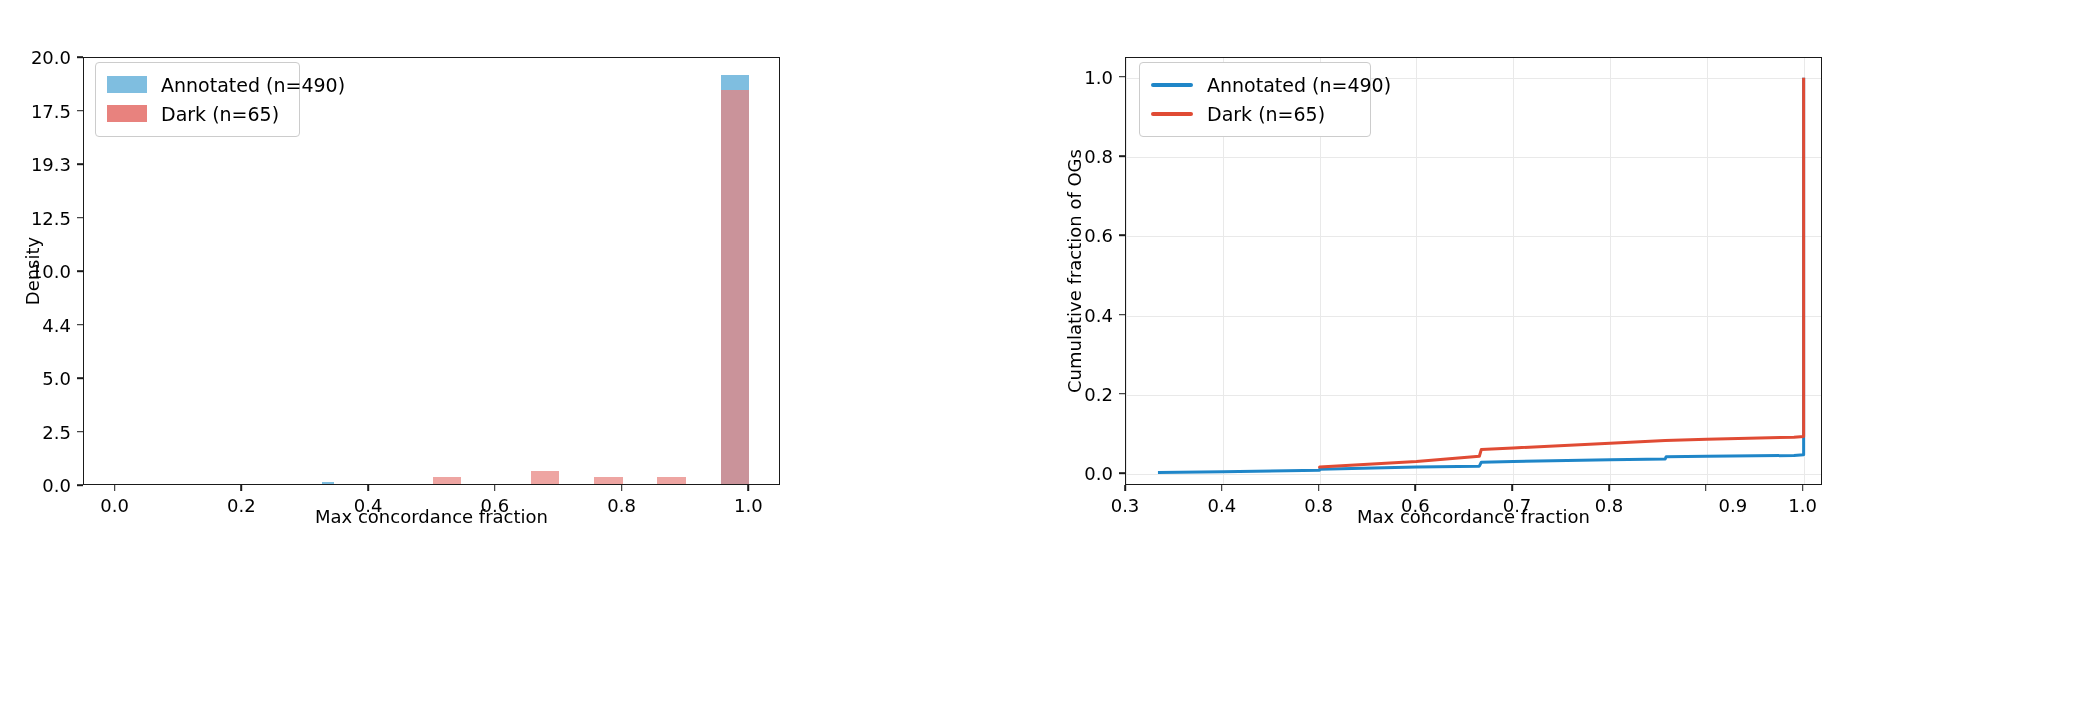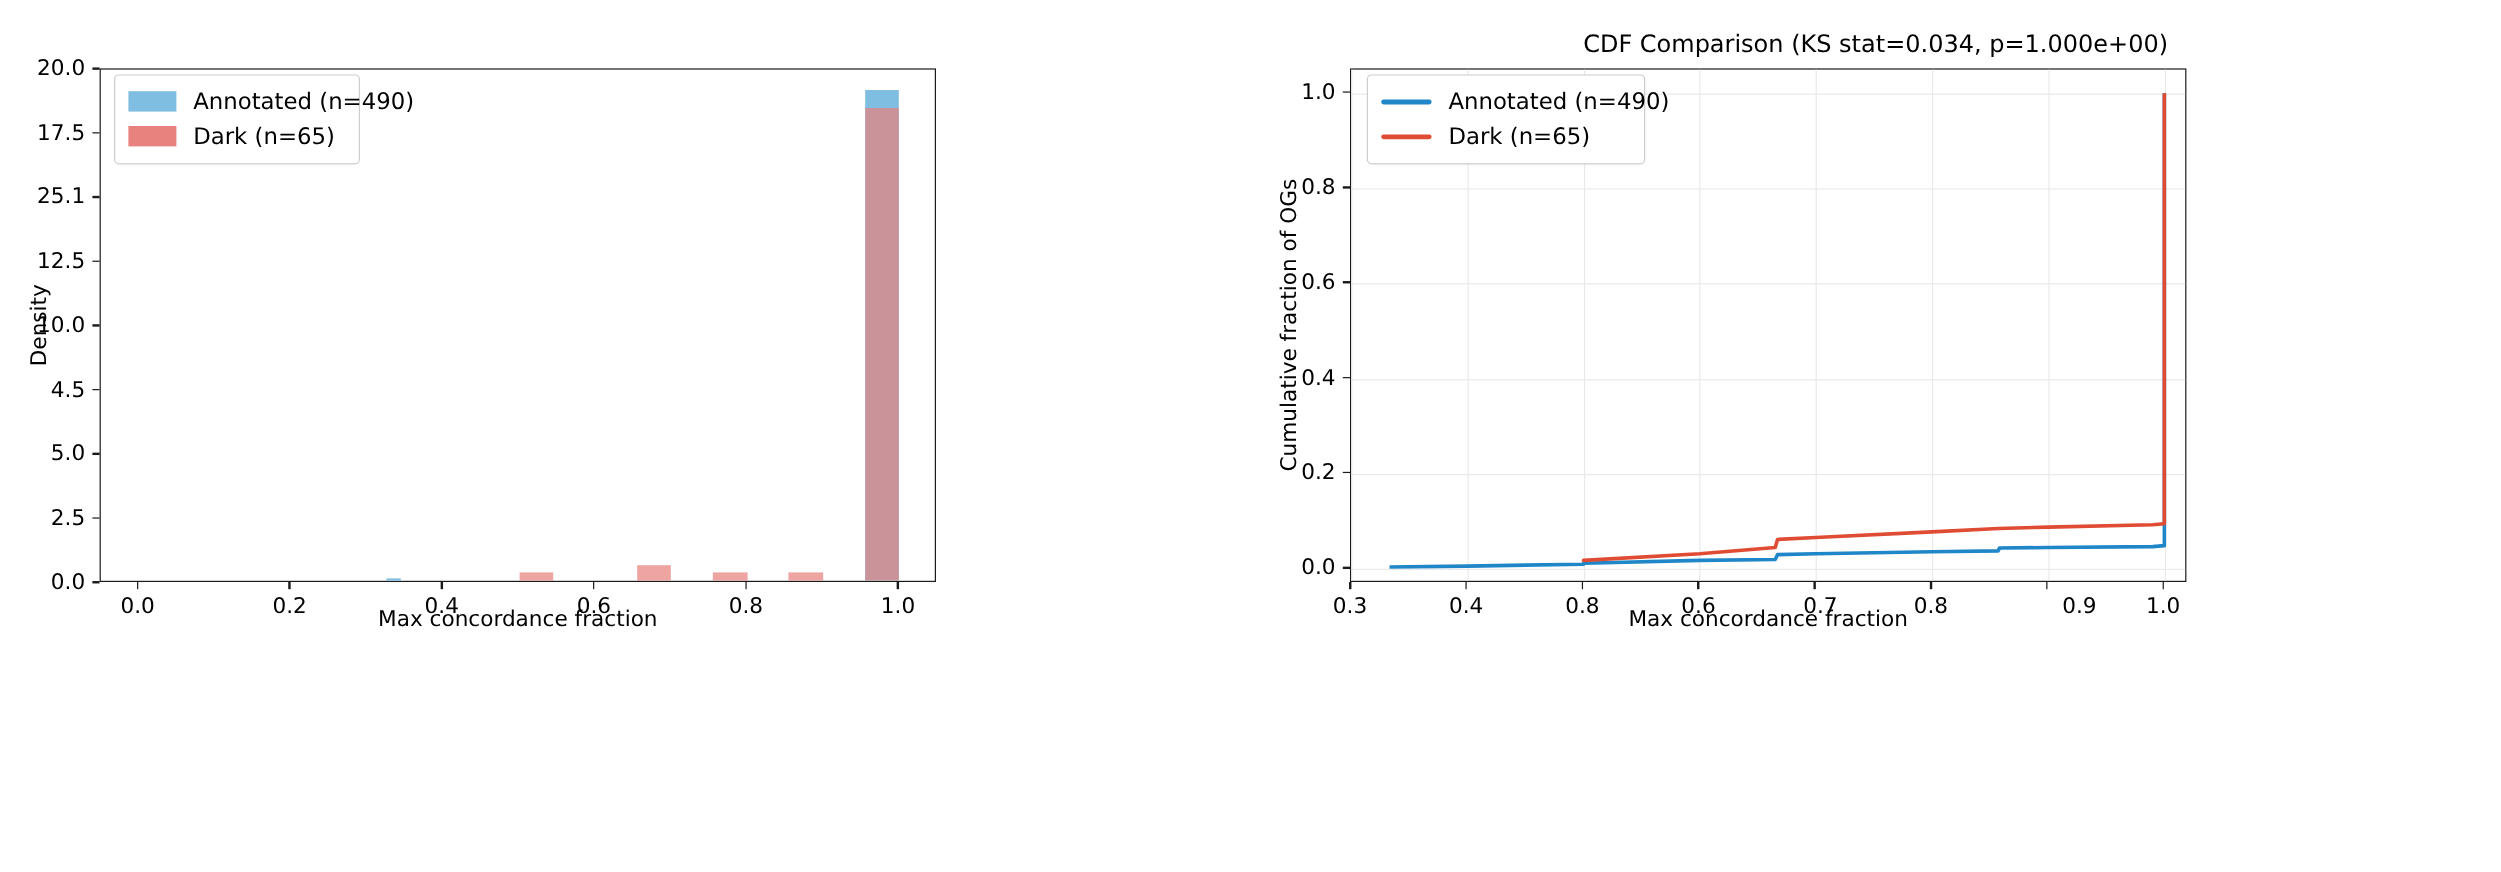--- a/index.html
+++ b/index.html
@@ -61,27 +61,27 @@
         </div>
     </div>
 
     <div id="left-yticks">
         <div class="ytick-label" style="top: 485px; right: 971px; left: 0px; width: 71px;">0.0</div>
         <div class="ytick-mark" style="top: 485px; left: 77px;"></div>
         <div class="ytick-label" style="top: 431.5px; right: 971px; left: 0px; width: 71px;">2.5</div>
         <div class="ytick-mark" style="top: 431.5px; left: 77px;"></div>
         <div class="ytick-label" style="top: 378px; right: 971px; left: 0px; width: 71px;">5.0</div>
         <div class="ytick-mark" style="top: 378px; left: 77px;"></div>
-        <div class="ytick-label" style="top: 324.5px; right: 971px; left: 0px; width: 71px;">4.5</div>
+        <div class="ytick-label" style="top: 324.5px; right: 971px; left: 0px; width: 71px;">4.4</div>
         <div class="ytick-mark" style="top: 324.5px; left: 77px;"></div>
         <div class="ytick-label" style="top: 271px; right: 971px; left: 0px; width: 71px;">10.0</div>
         <div class="ytick-mark" style="top: 271px; left: 77px;"></div>
         <div class="ytick-label" style="top: 217.5px; right: 971px; left: 0px; width: 71px;">12.5</div>
         <div class="ytick-mark" style="top: 217.5px; left: 77px;"></div>
-        <div class="ytick-label" style="top: 164px; right: 971px; left: 0px; width: 71px;">25.1</div>
+        <div class="ytick-label" style="top: 164px; right: 971px; left: 0px; width: 71px;">19.3</div>
         <div class="ytick-mark" style="top: 164px; left: 77px;"></div>
         <div class="ytick-label" style="top: 110.5px; right: 971px; left: 0px; width: 71px;">17.5</div>
         <div class="ytick-mark" style="top: 110.5px; left: 77px;"></div>
         <div class="ytick-label" style="top: 57px; right: 971px; left: 0px; width: 71px;">20.0</div>
         <div class="ytick-mark" style="top: 57px; left: 77px;"></div>
       </div>
     <div id="left-xticks">
         <div class="xtick-label" style="left: 114.682px; top: 495px;">0.0</div>
         <div class="xtick-mark" style="left: 114.682px; top: 485px;"></div>
         <div class="xtick-label" style="left: 241.409px; top: 495px;">0.2</div>
@@ -106,21 +106,20 @@
         </div>
         <div class="legend-row">
           <span class="legend-swatch-patch" style="background: rgb(232, 130, 126);"></span>
           <span class="legend-text">Dark (n=65)</span>
         </div>
       </div>
   </div>
 
   <div class="panel" style="left:1042px;top:0px;width:1042px;height:727px;">
 
-    <div class="panel-title" style="top:24px;">CDF Comparison (KS stat=0.034, p=1.000e+00)</div>
 
     <div class="axes spine-full" id="right-axes" style="left:83px;top:57px;width:697px;height:428px;">
       <div id="right-grid">
           <div class="grid-v" style="left: 0px; background: rgb(233, 233, 233);"></div>
           <div class="grid-v" style="left: 96.8056px; background: rgb(233, 233, 233);"></div>
           <div class="grid-v" style="left: 193.611px; background: rgb(233, 233, 233);"></div>
           <div class="grid-v" style="left: 290.417px; background: rgb(233, 233, 233);"></div>
           <div class="grid-v" style="left: 387.222px; background: rgb(233, 233, 233);"></div>
           <div class="grid-v" style="left: 484.028px; background: rgb(233, 233, 233);"></div>
           <div class="grid-v" style="left: 580.833px; background: rgb(233, 233, 233);"></div>

